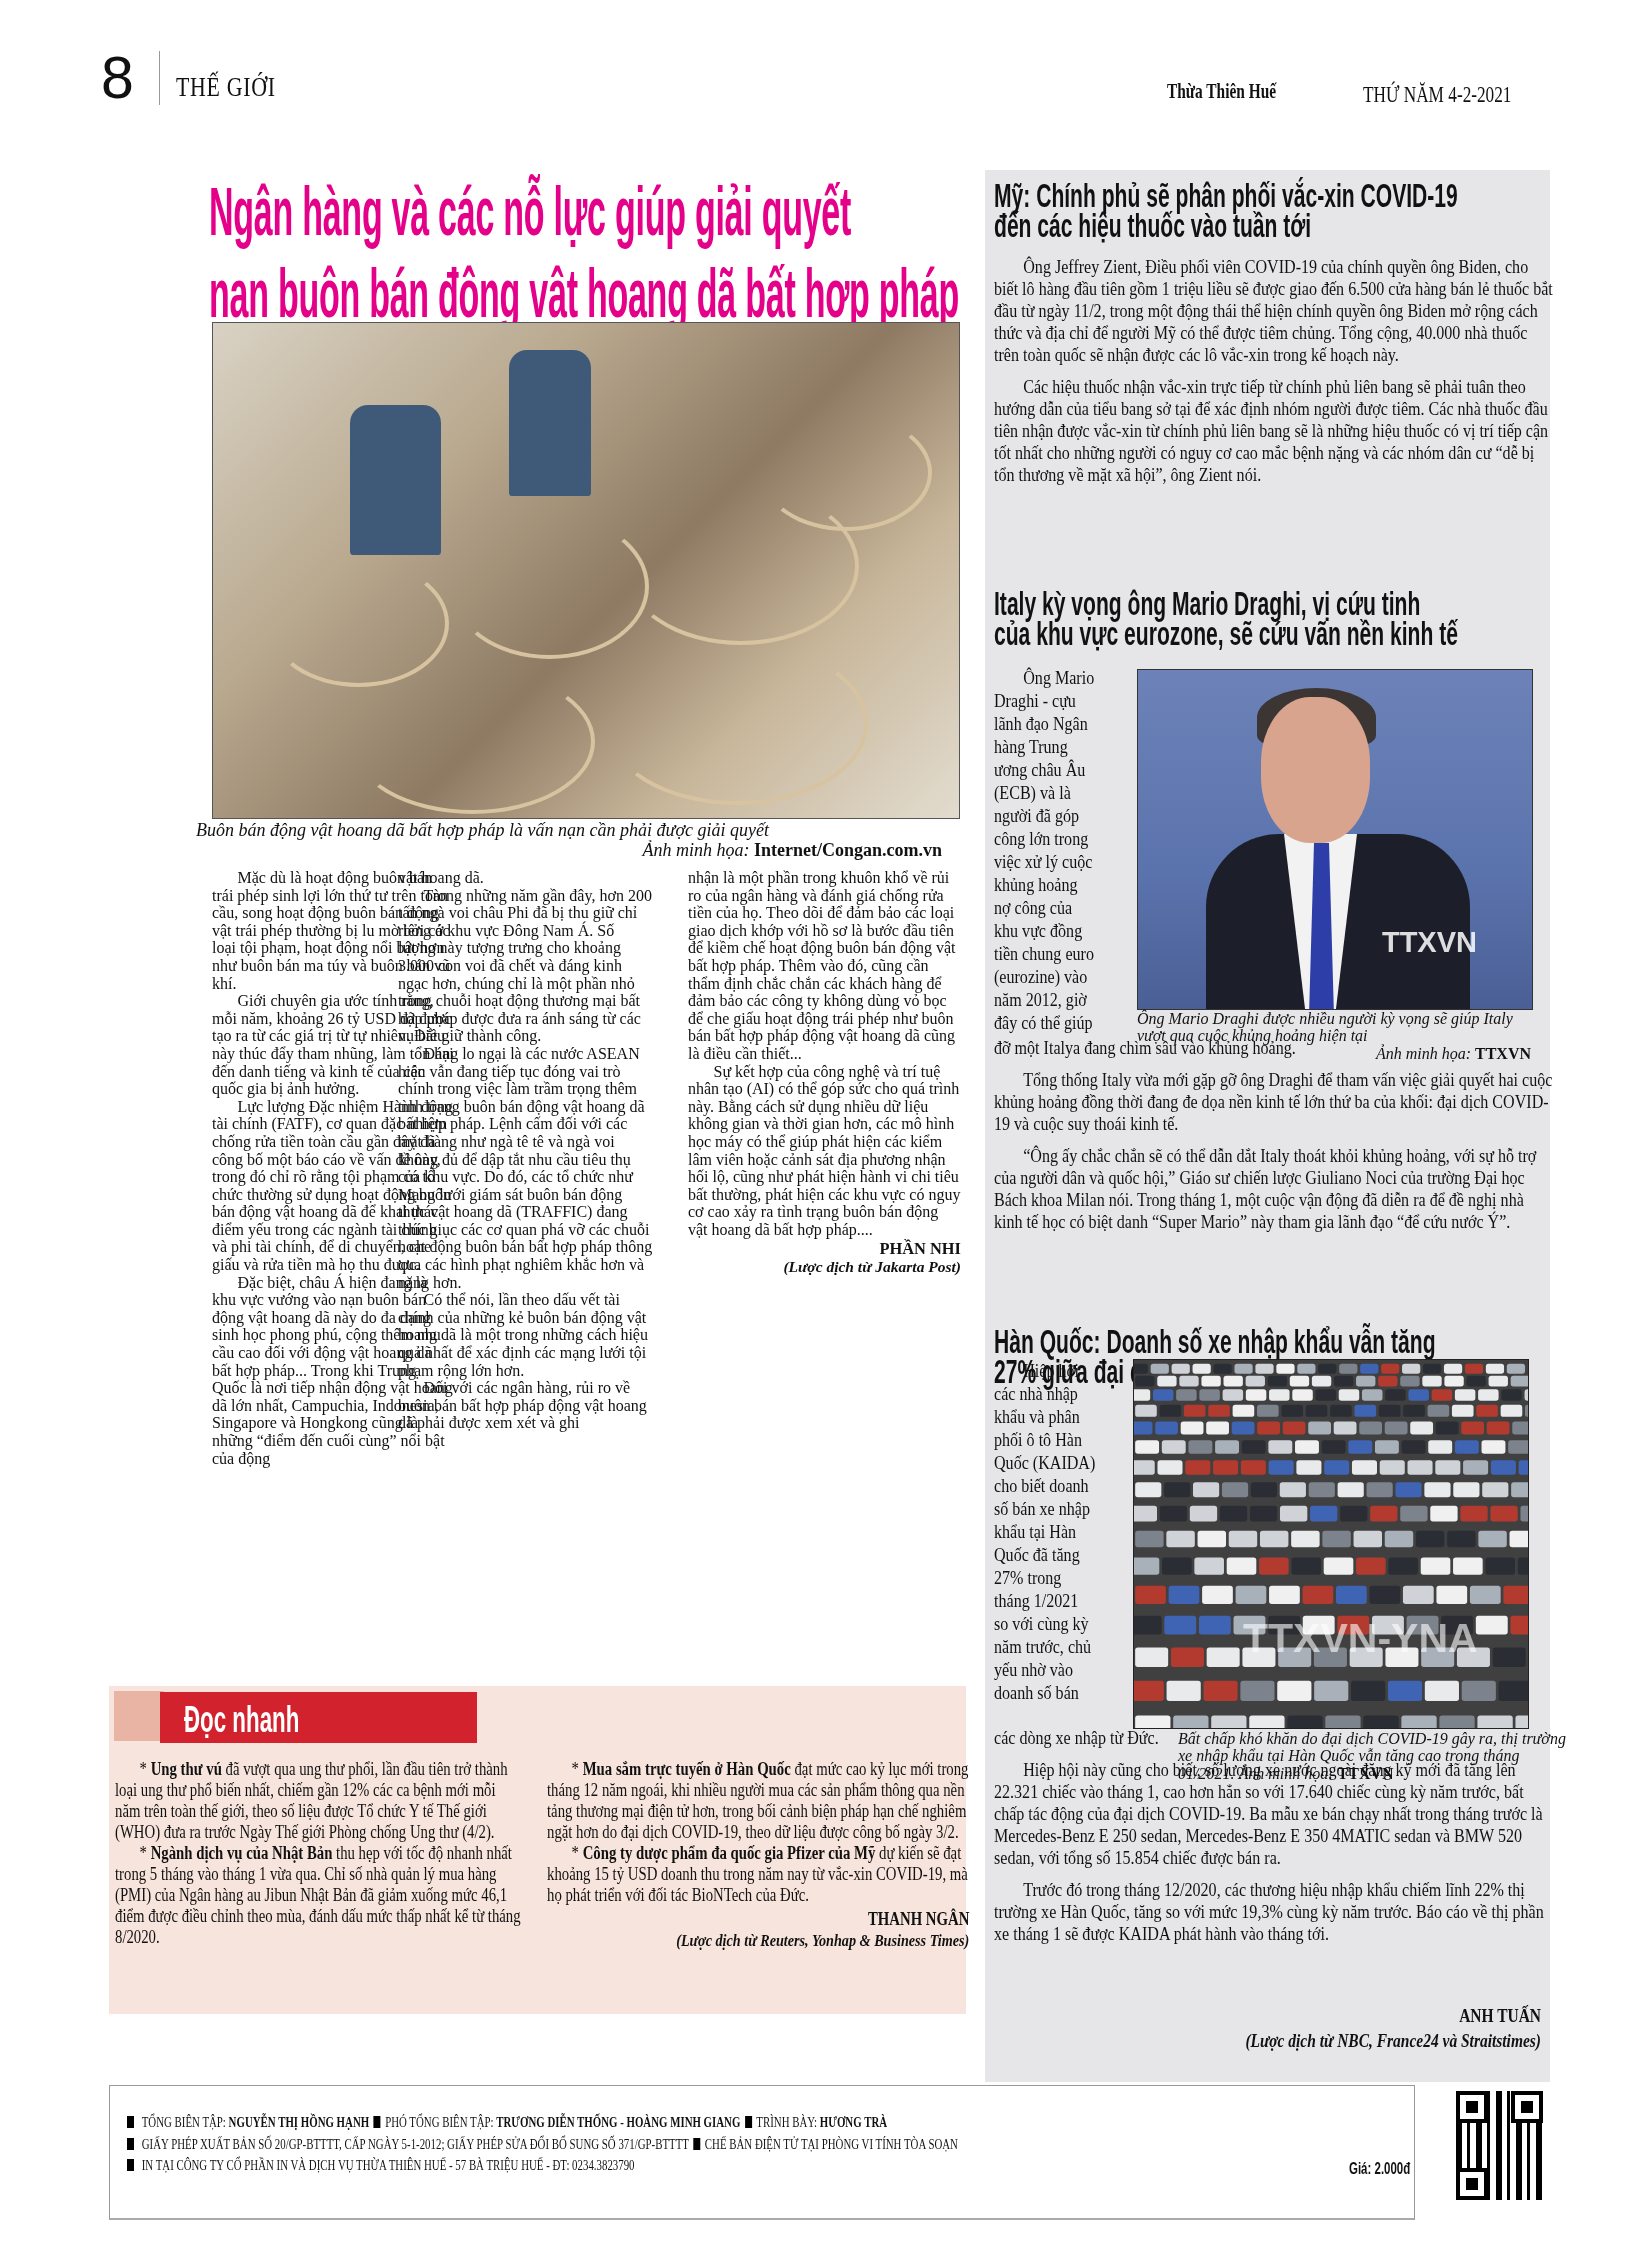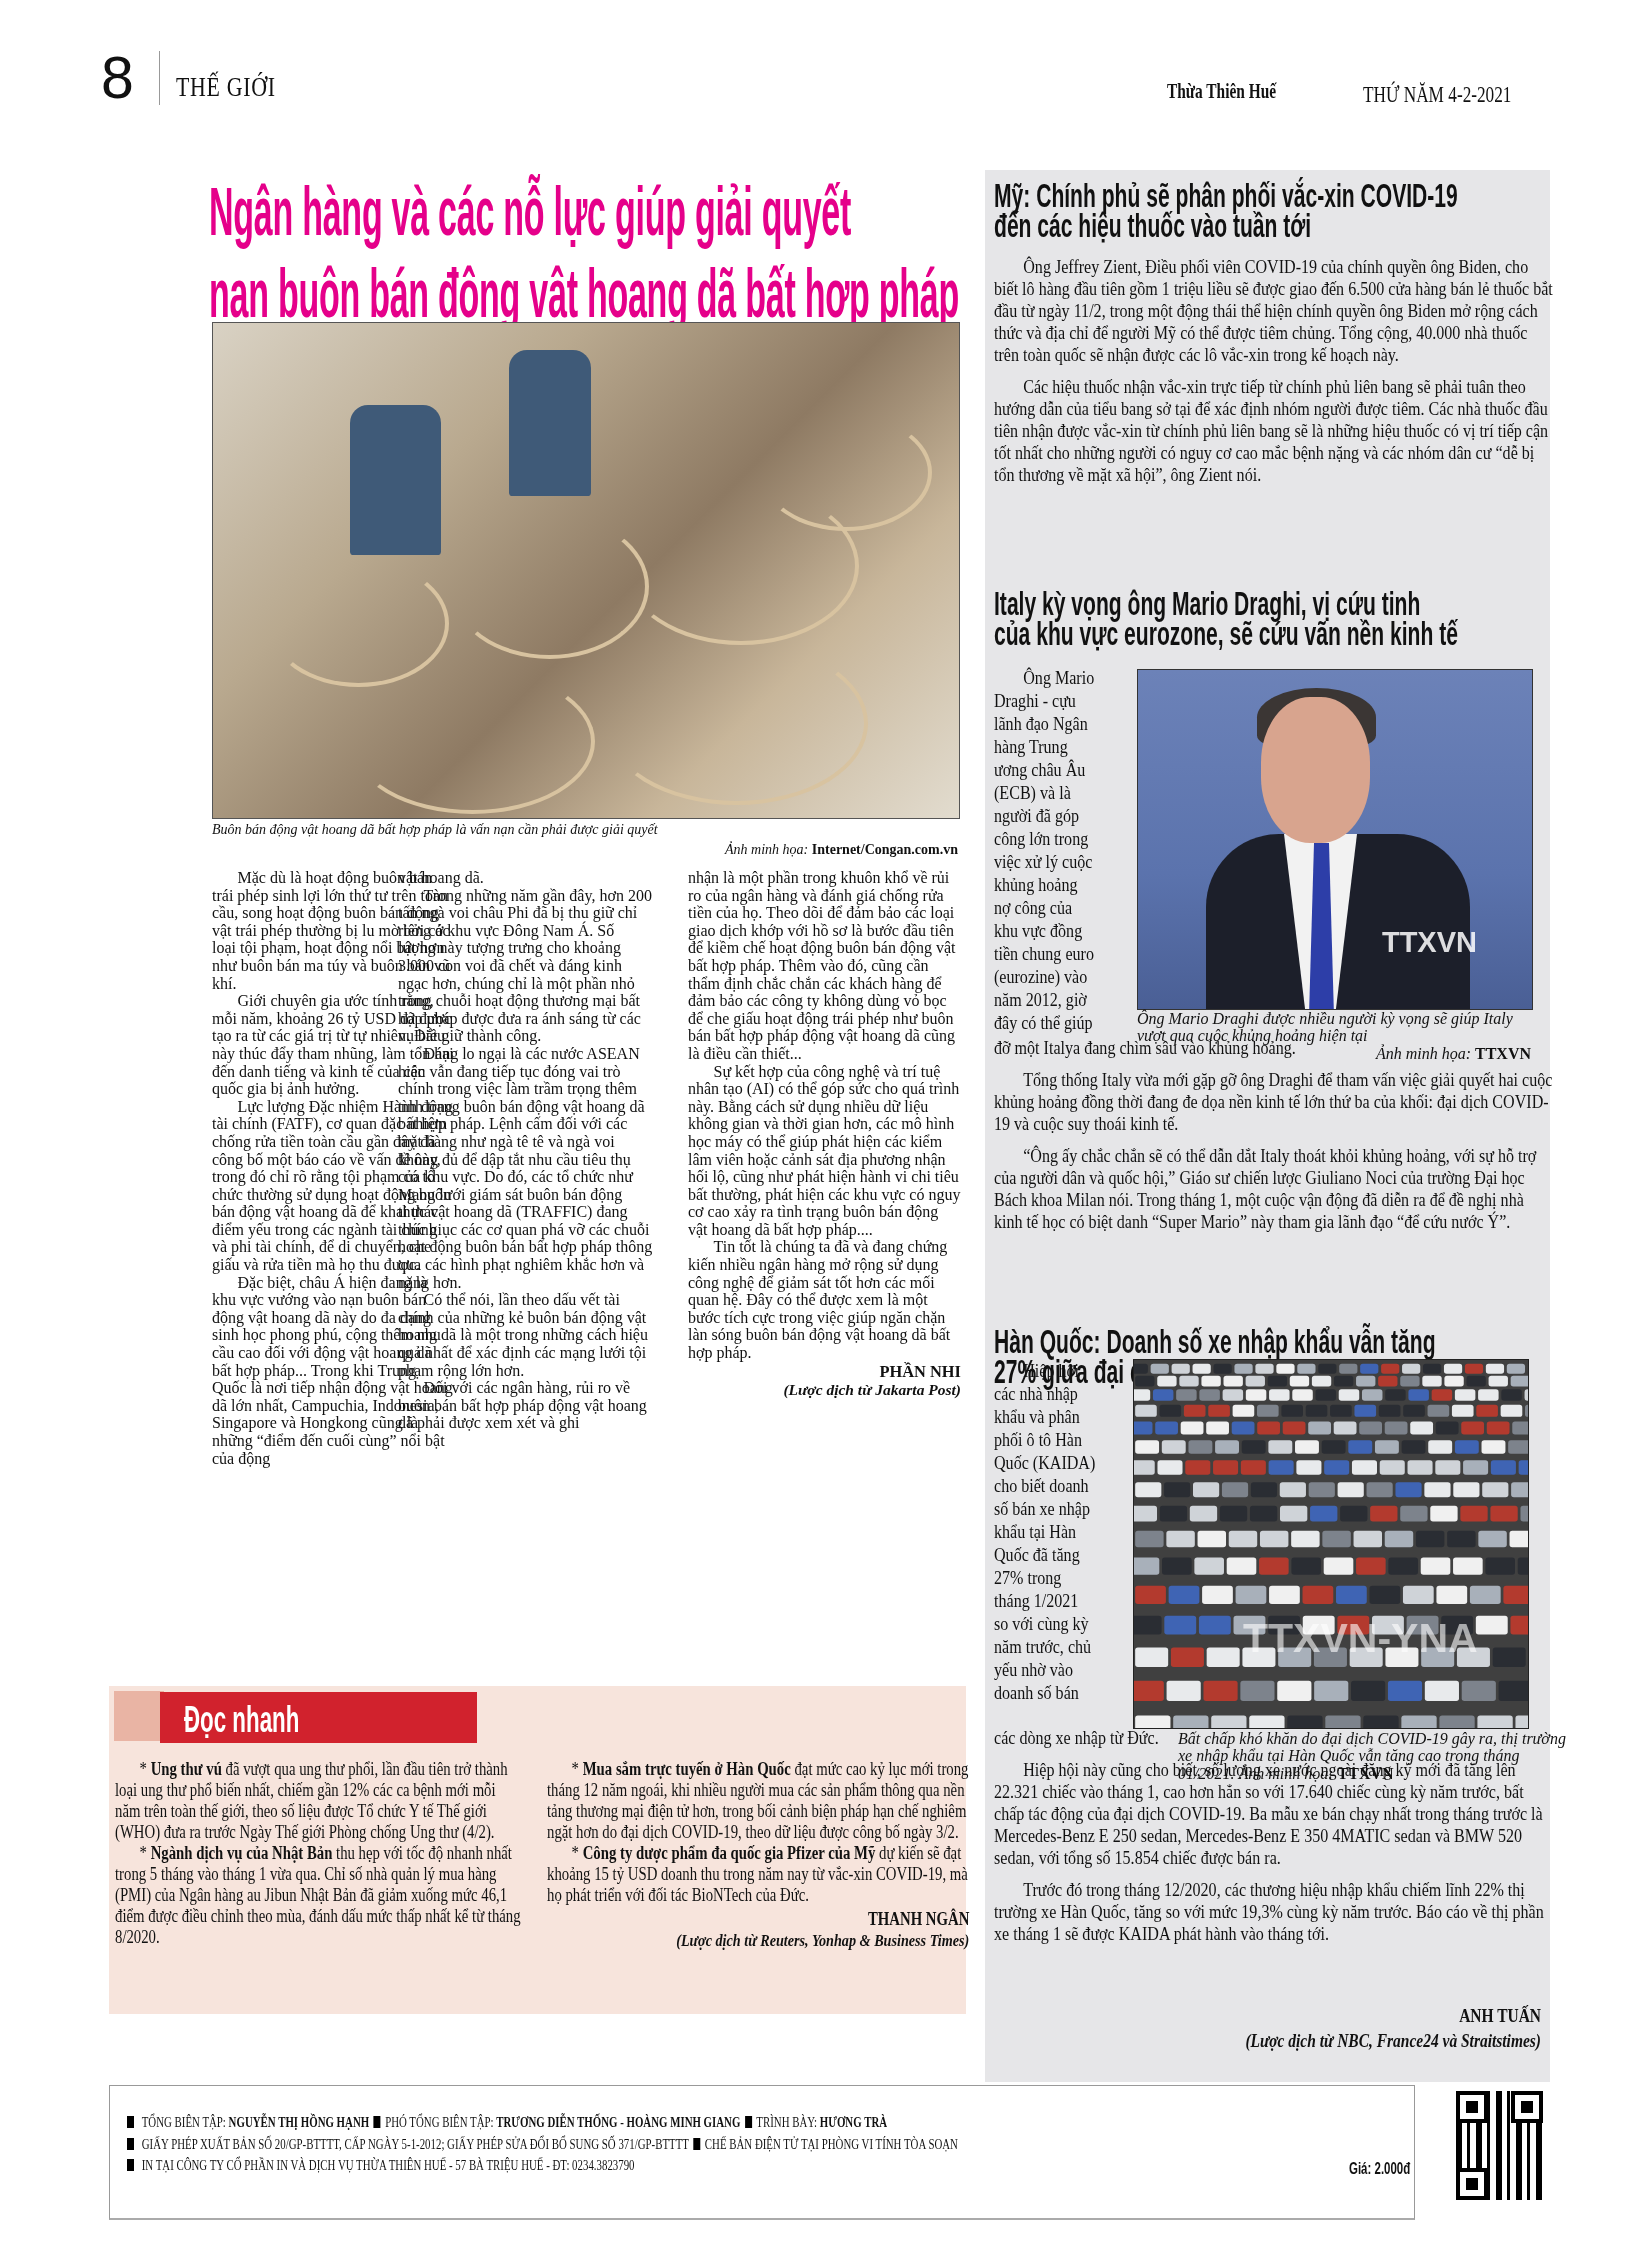--- a/index.html
+++ b/index.html
@@ -12,21 +12,21 @@
   .section-name { left:176px; top:71px; font-size:28px; letter-spacing:0.9px; transform:scaleX(0.78); transform-origin:left; }
   .paper-name { left:1167px; top:78px; font-size:22px; font-weight:700; transform:scaleX(0.7); transform-origin:left; }
   .issue-date { left:1363px; top:82px; font-size:23px; transform:scaleX(0.75); transform-origin:left; }
 
   
   .headline { left:209px; top:170px; width:775px; color:#e5008a; font-family:"Liberation Sans", sans-serif; font-weight:700; font-size:68px; line-height:82px; transform:scaleX(0.5); transform-origin:left; white-space:nowrap; letter-spacing:-0.5px; }
 
   .photo-main { left:212px; top:322px; width:746px; height:495px; background:linear-gradient(135deg,#d9d2c4 0%,#b9a98f 30%,#8e7a63 55%,#c8b69a 75%,#e2dccf 100%); border:0.5px solid #555; overflow:hidden; }
   .photo-main .tusk { position:absolute; border-radius:50%; border:4.6px solid #d8c3a0; border-top-color:transparent; border-left-color:transparent; }
   .photo-main .person { position:absolute; background:#3f5a78; border-radius:18px 18px 3.6px 3.6px; }
-  .caption-main { left:212px; top:820px; width:746px; font-style:italic; font-size:14px; line-height:20px; }
+  .caption-main { left:196px; top:820px; width:746px; font-style:italic; font-size:18px; line-height:20px; }
   .caption-credit { text-align:right; font-style:italic; }
   .caption-credit b { font-style:normal; }
 
   .col { position:absolute; font-size:16px; line-height:17.6px; text-align:left; }
   .col p { margin:0; text-indent:25.5px; }
   .col p.noindent { text-indent:0; }
   .col1 { left:212px; top:869px; width:242px; }
   .col2 { left:398px; top:869px; width:255px; }
   .col3 { left:688px; top:869px; width:273px; }
   .byline { text-align:right; font-weight:700; font-size:16.4px; margin-top:1.8px; }
@@ -112,21 +112,20 @@
 <div class="col col2">
   <p class="noindent">vật hoang dã.</p>
   <p>Trong những năm gần đây, hơn 200 tấn ngà voi châu Phi đã bị thu giữ chỉ riêng ở khu vực Đông Nam Á. Số lượng này tượng trưng cho khoảng 3.000 con voi đã chết và đáng kinh ngạc hơn, chúng chỉ là một phần nhỏ trong chuỗi hoạt động thương mại bất hợp pháp được đưa ra ánh sáng từ các vụ bắt giữ thành công.</p>
   <p>Đáng lo ngại là các nước ASEAN hiện vẫn đang tiếp tục đóng vai trò chính trong việc làm trầm trọng thêm tình trạng buôn bán động vật hoang dã bất hợp pháp. Lệnh cấm đối với các mặt hàng như ngà tê tê và ngà voi không đủ để dập tắt nhu cầu tiêu thụ của khu vực. Do đó, các tổ chức như Mạng lưới giám sát buôn bán động thực vật hoang dã (TRAFFIC) đang thúc giục các cơ quan phá vỡ các chuỗi hoạt động buôn bán bất hợp pháp thông qua các hình phạt nghiêm khắc hơn và nặng hơn.</p>
   <p>Có thể nói, lần theo dấu vết tài chính của những kẻ buôn bán động vật hoang dã là một trong những cách hiệu quả nhất để xác định các mạng lưới tội phạm rộng lớn hơn.</p>
   <p>Đối với các ngân hàng, rủi ro về buôn bán bất hợp pháp động vật hoang dã phải được xem xét và ghi</p>
 </div>
 <div class="col col3">
   <p class="noindent">nhận là một phần trong khuôn khổ về rủi ro của ngân hàng và đánh giá chống rửa tiền của họ. Theo dõi để đảm bảo các loại giao dịch khớp với hồ sơ là bước đầu tiên để kiềm chế hoạt động buôn bán động vật bất hợp pháp. Thêm vào đó, cũng cần thẩm định chắc chắn các khách hàng để đảm bảo các công ty không dùng vỏ bọc để che giấu hoạt động trái phép như buôn bán bất hợp pháp động vật hoang dã cũng là điều cần thiết...</p>
   <p>Sự kết hợp của công nghệ và trí tuệ nhân tạo (AI) có thể góp sức cho quá trình này. Bằng cách sử dụng nhiều dữ liệu không gian và thời gian hơn, các mô hình học máy có thể giúp phát hiện các kiểm lâm viên hoặc cảnh sát địa phương nhận hối lộ, cũng như phát hiện hành vi chi tiêu bất thường, phát hiện các khu vực có nguy cơ cao xảy ra tình trạng buôn bán động vật hoang dã bất hợp pháp....</p>
-  <p>Tin tốt là chúng ta đã và đang chứng kiến nhiều ngân hàng mở rộng sử dụng công nghệ để giảm sát tốt hơn các mối quan hệ. Đây có thể được xem là một bước tích cực trong việc giúp ngăn chặn làn sóng buôn bán động vật hoang dã bất hợp pháp.</p>
   <div class="byline">PHẦN NHI</div>
   <div class="source">(Lược dịch từ Jakarta Post)</div>
 </div>
 
 <div class="abs sidebar"></div>
 
 <div class="abs side-title" style="left:994px;top:180px;">
   <div>Mỹ: Chính phủ sẽ phân phối vắc-xin COVID-19</div>
   <div>đến các hiệu thuốc vào tuần tới</div>
 </div>

